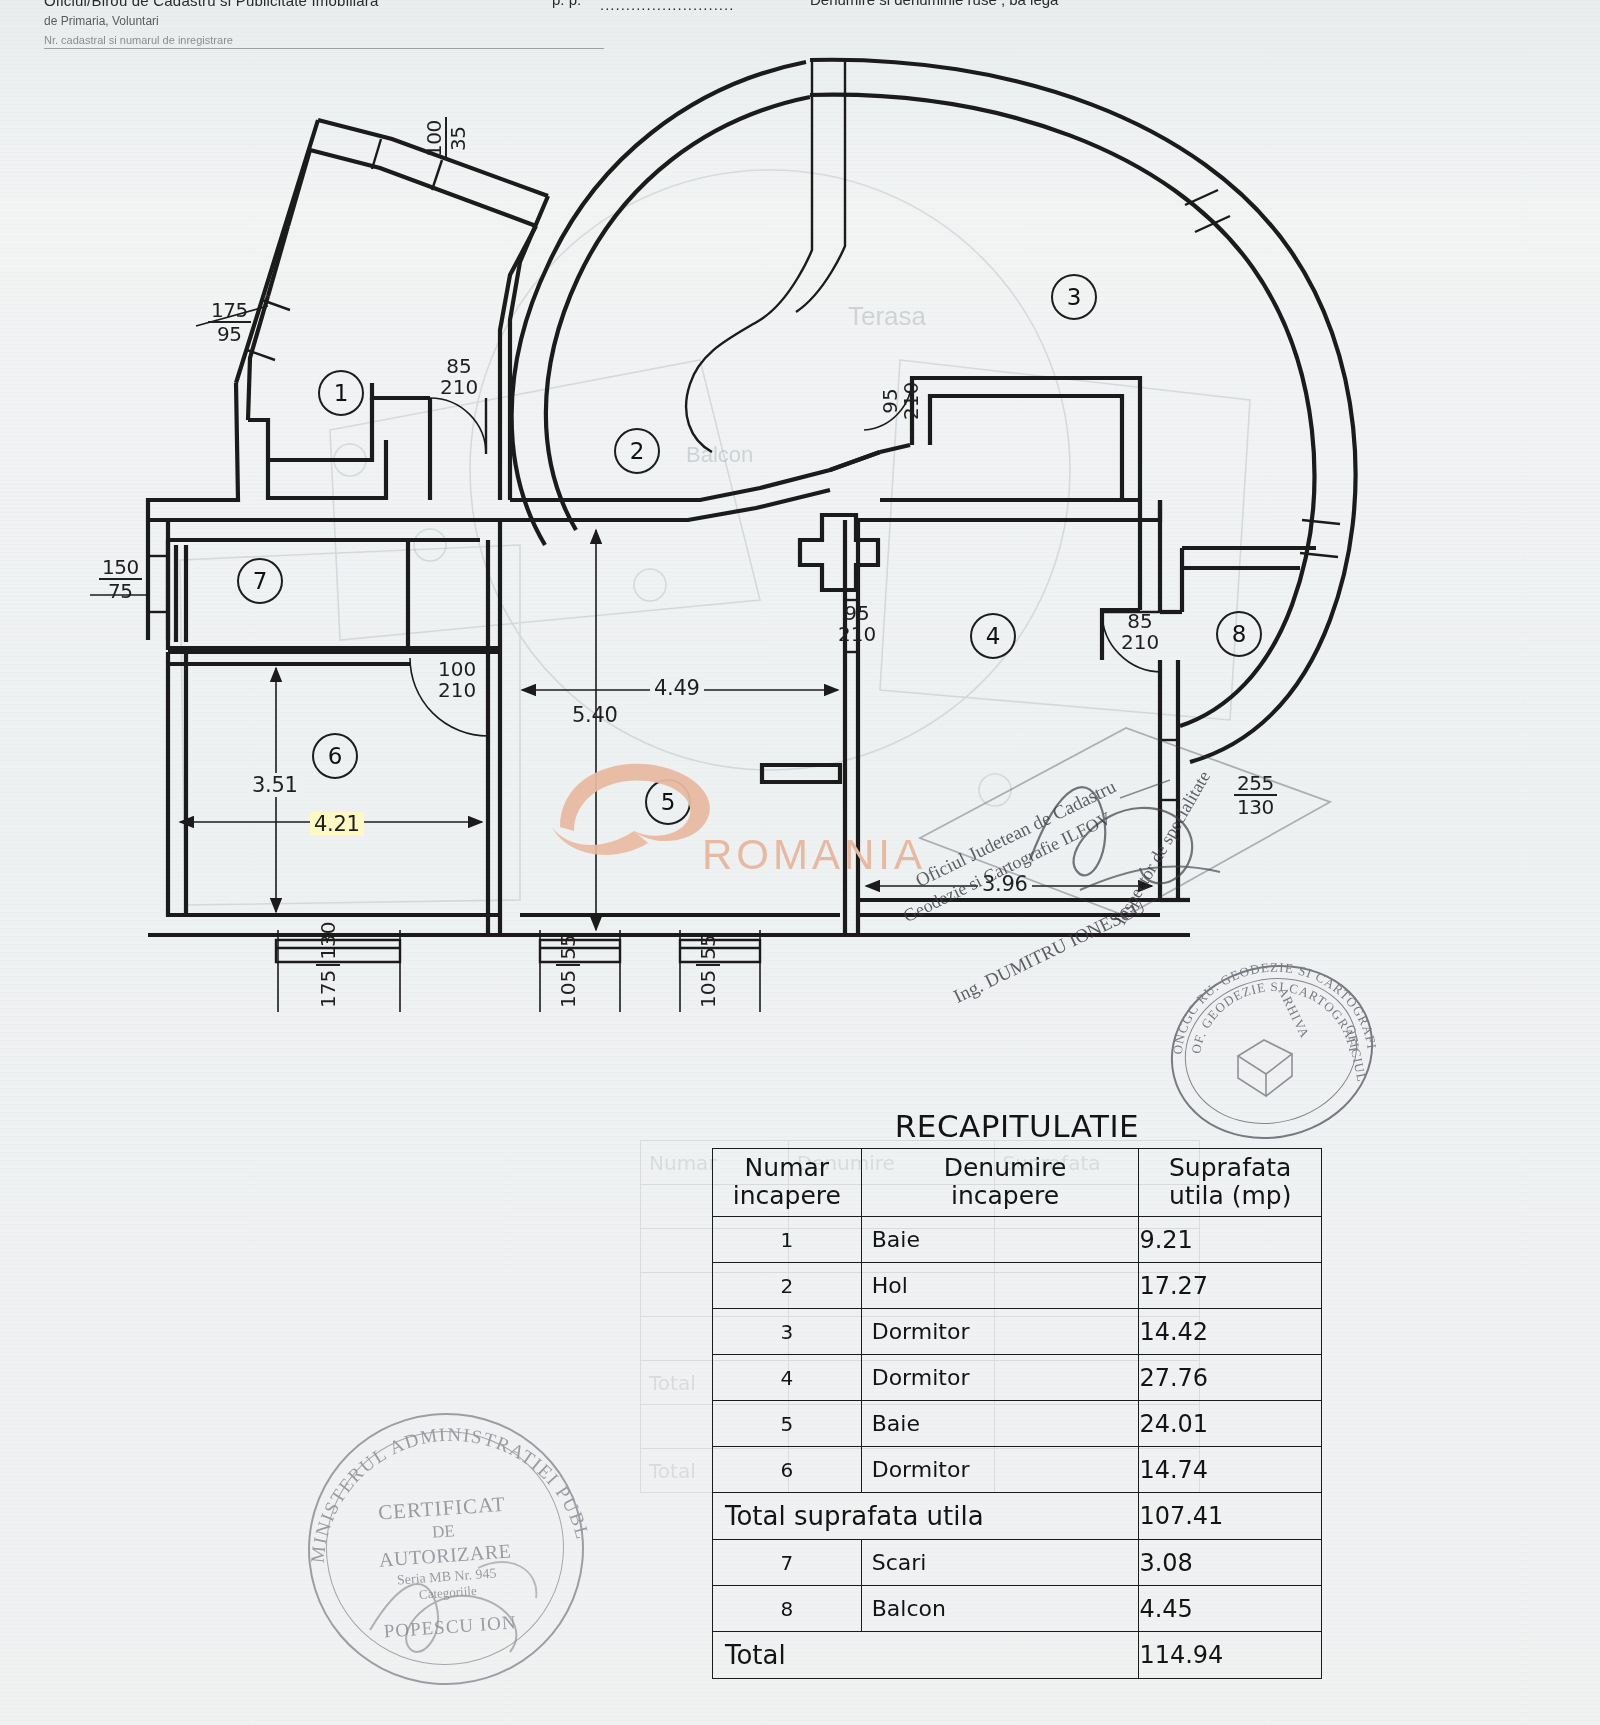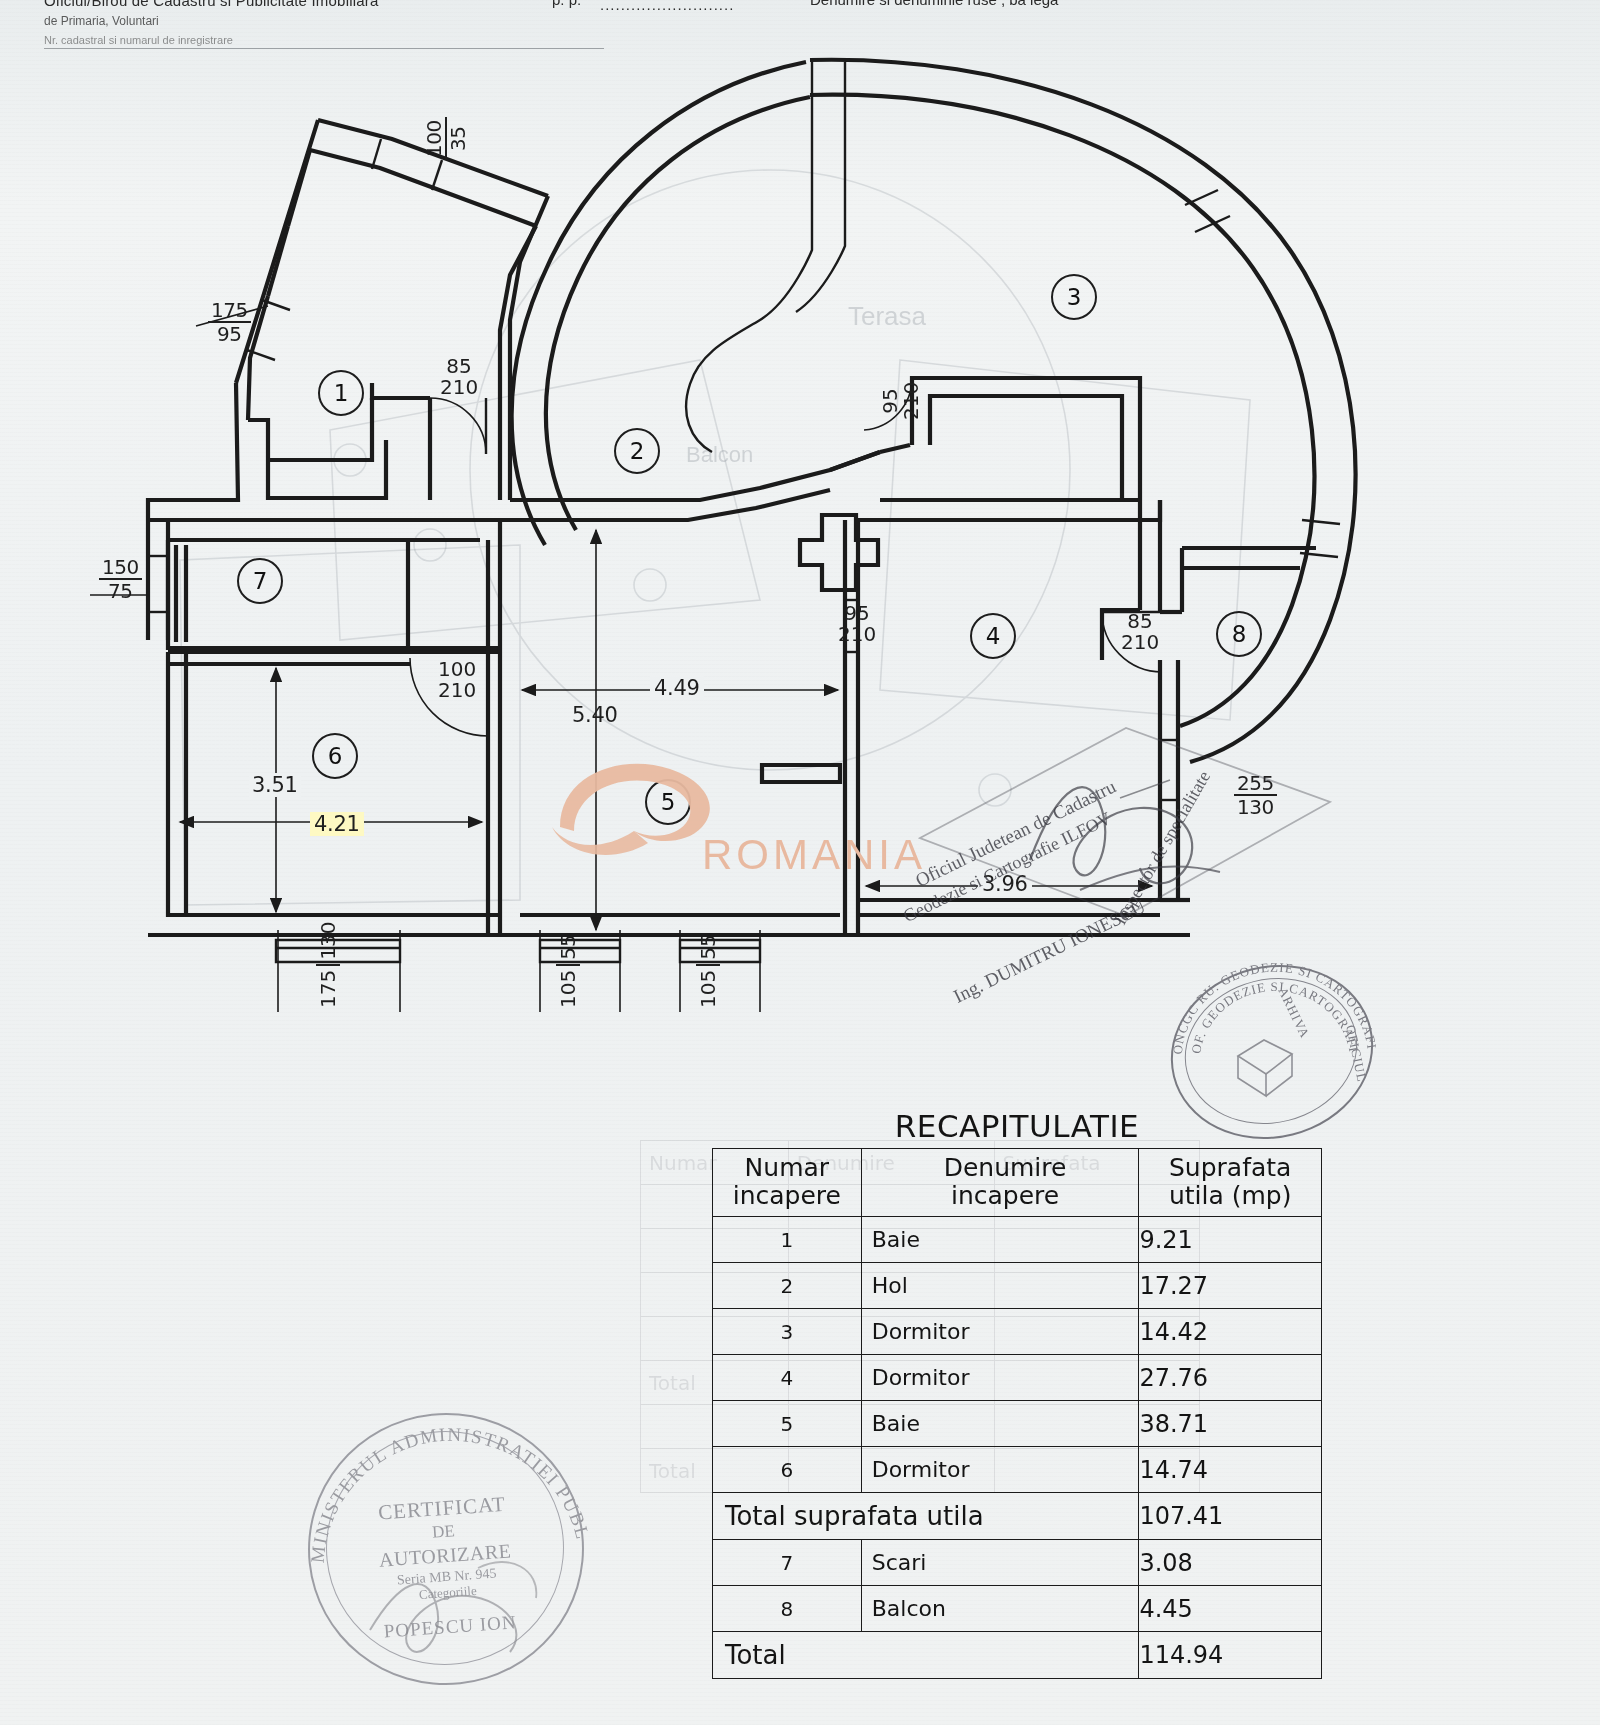--- a/index.html
+++ b/index.html
@@ -581,21 +581,21 @@
         <td class="v">14.42</td>
       </tr>
       <tr>
         <td class="n">4</td>
         <td class="d">Dormitor</td>
         <td class="v">27.76</td>
       </tr>
       <tr>
         <td class="n">5</td>
         <td class="d">Baie</td>
-        <td class="v">38.71</td>
+        <td class="v">24.01</td>
       </tr>
       <tr>
         <td class="n">6</td>
         <td class="d">Dormitor</td>
         <td class="v">14.74</td>
       </tr>
       <tr>
         <td class="tot" colspan="2">Total  suprafata utila</td>
         <td class="v">107.41</td>
       </tr>

